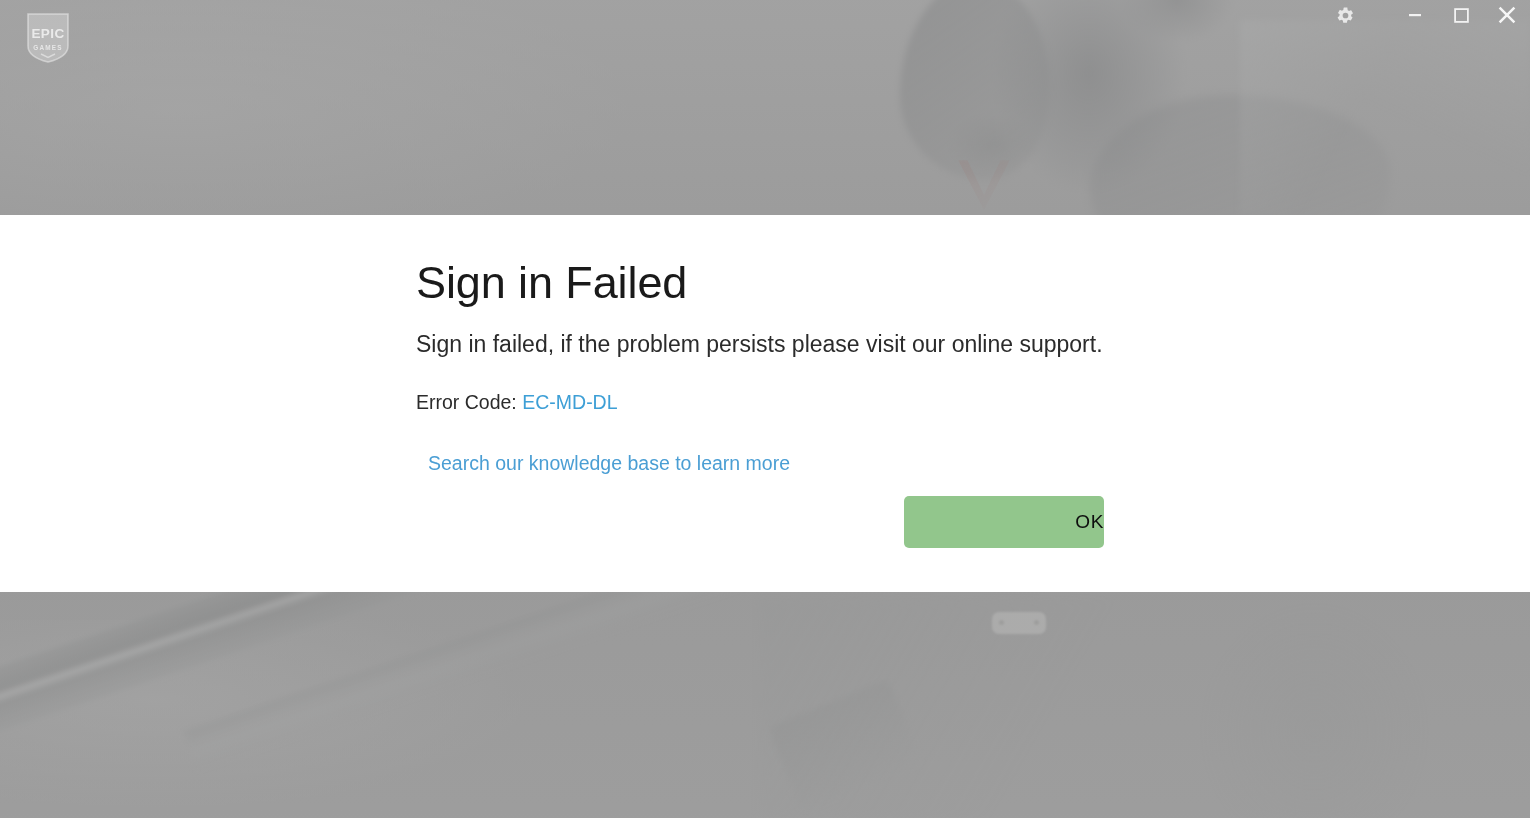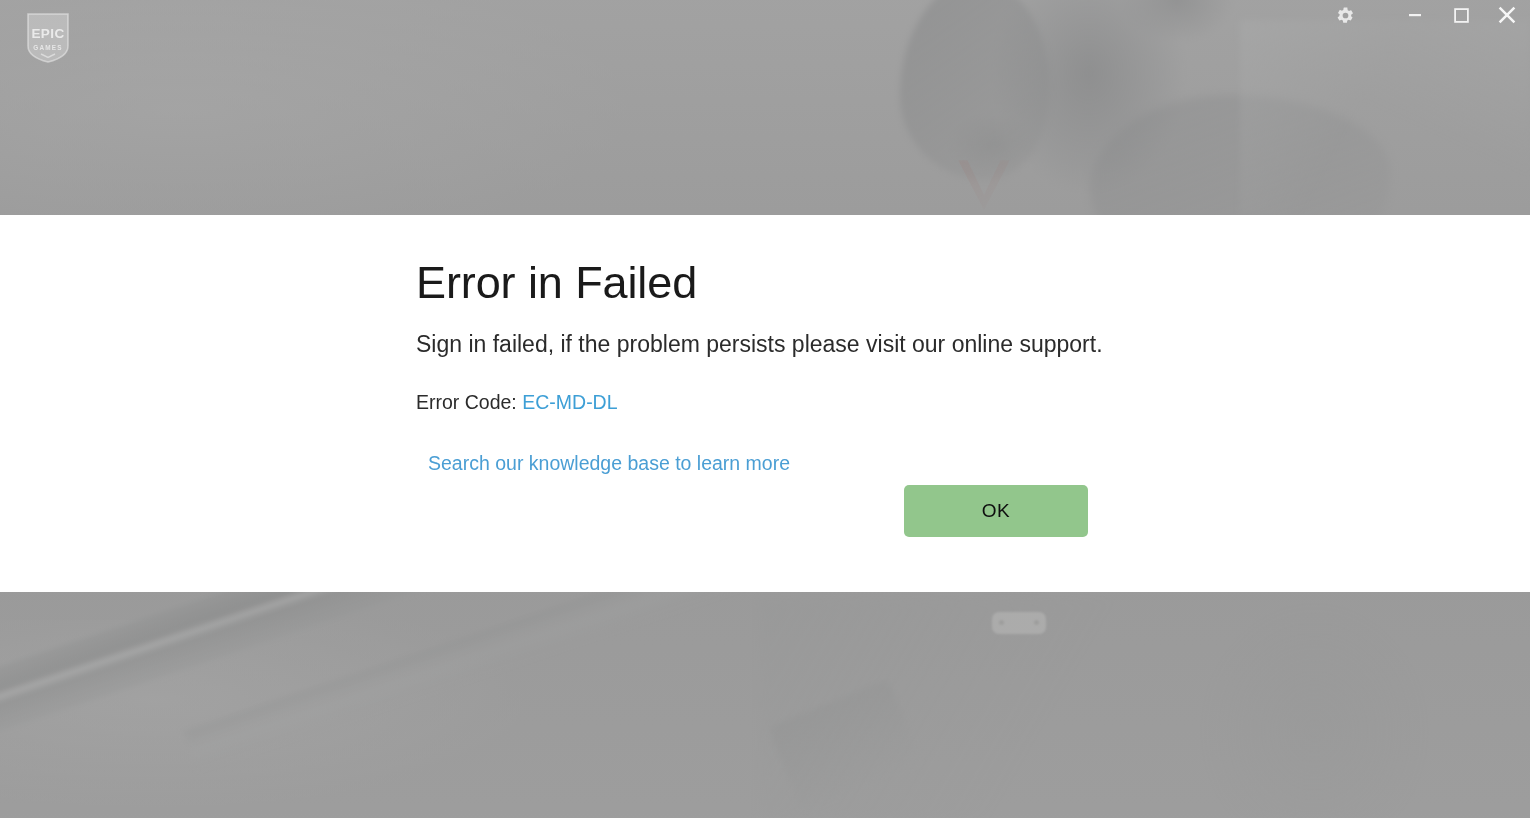--- a/index.html
+++ b/index.html
@@ -233,31 +233,32 @@
     font-size:19.5px;
     font-weight:400;
     color:#4a9ed4;
     text-decoration:none;
     cursor:pointer;
     white-space:nowrap;
   }
 
   .m-ok{
     position:absolute;
-    left:488px; top:270px;
-    width:184px; height:52px;
+    left:488px; top:281px;
+    width:200px; height:52px;
     background:#92c68c;
     border:none;
     border-radius:5px;
     color:#0e0e0e;
     font-family:"Liberation Sans", sans-serif;
     font-size:19px;
     font-weight:400;
     letter-spacing:0.6px;
     cursor:pointer;
+    text-align:right;
   }
 </style>
 </head>
 <body>
 
 <div id="app">
 
   <div class="bg-art">
     <div class="art-haze-top"></div>
     <div class="art-figure"></div>
@@ -315,21 +316,21 @@
           <path d="M2.6 2.6 L17.4 17.4 M17.4 2.6 L2.6 17.4" stroke="#f6f6f6" stroke-width="2.5" stroke-linecap="butt"></path>
         </svg>
       </span>
     </div>
 
   </div>
 
   <div class="modal-band">
     <div class="modal-inner">
 
-      <div class="m-title">Error in Failed</div>
+      <div class="m-title">Sign in Failed</div>
 
       <div class="m-desc">Sign in failed, if the problem persists please visit our online support.</div>
 
       <div class="m-errline">
         <span>Error Code:</span>
         <span class="m-errcode">EC-MD-DL</span>
       </div>
 
       <a class="m-kb-link" href="#">Search our knowledge base to learn more</a>
 

